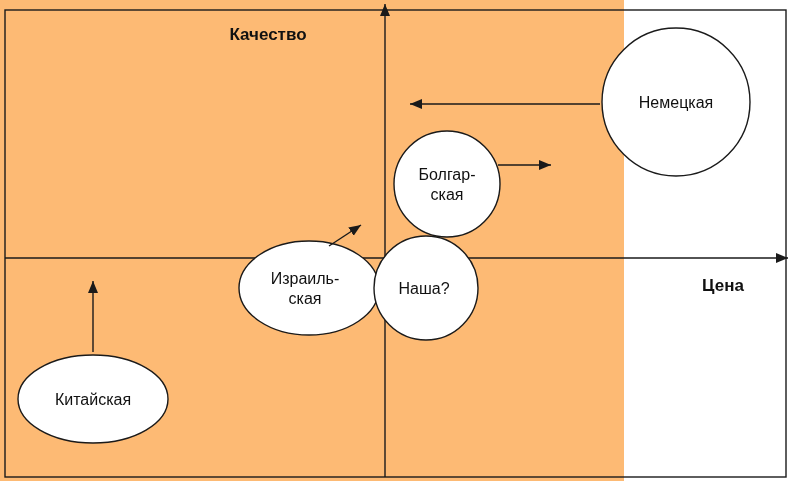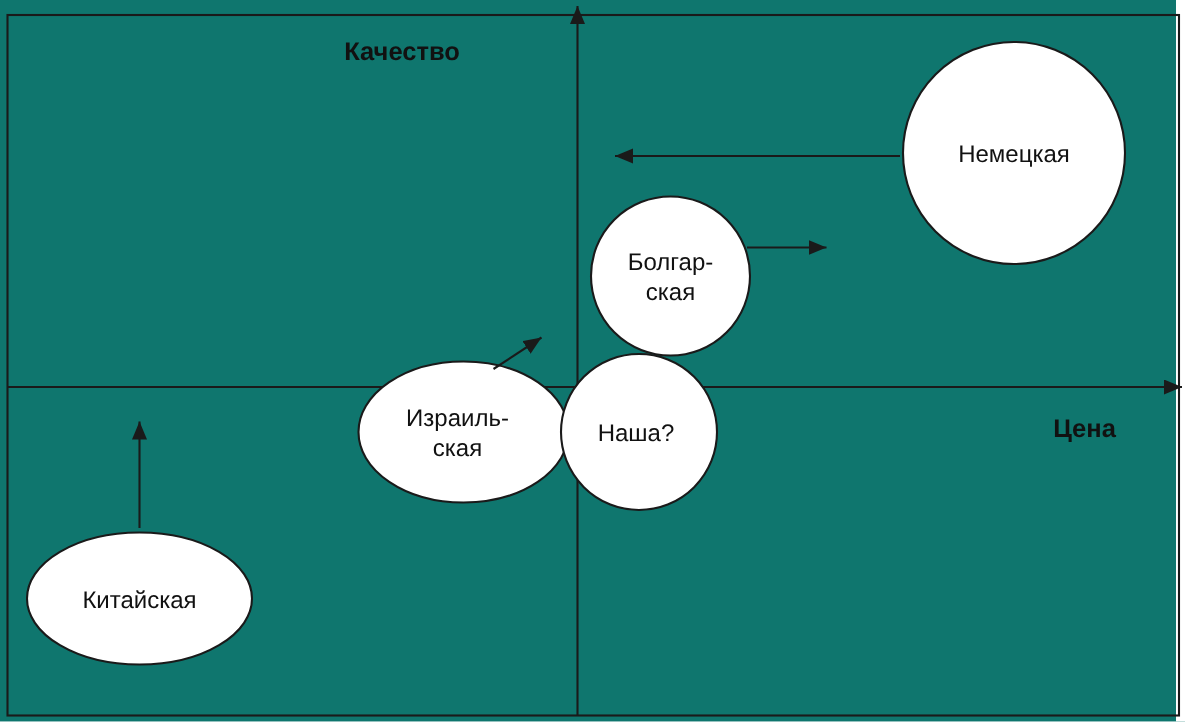--- a/index.html
+++ b/index.html
@@ -1,24 +1,24 @@
 <!DOCTYPE html>
 <html><head>
 <meta charset="utf-8">
 <style>
   html, body {
     margin: 0;
     padding: 0;
     background: #ffffff;
   }
   .stage {
-    width: 784px;
+    width: 624px;
     height: 481px;
     position: relative;
-    background: #0f766e;
+    background: #fdba74;
   }
   svg {
     display: block;
   }
   text {
     font-family: "Liberation Sans", sans-serif;
     fill: #111111;
   }
   .axis-label {
     font-size: 17px;

